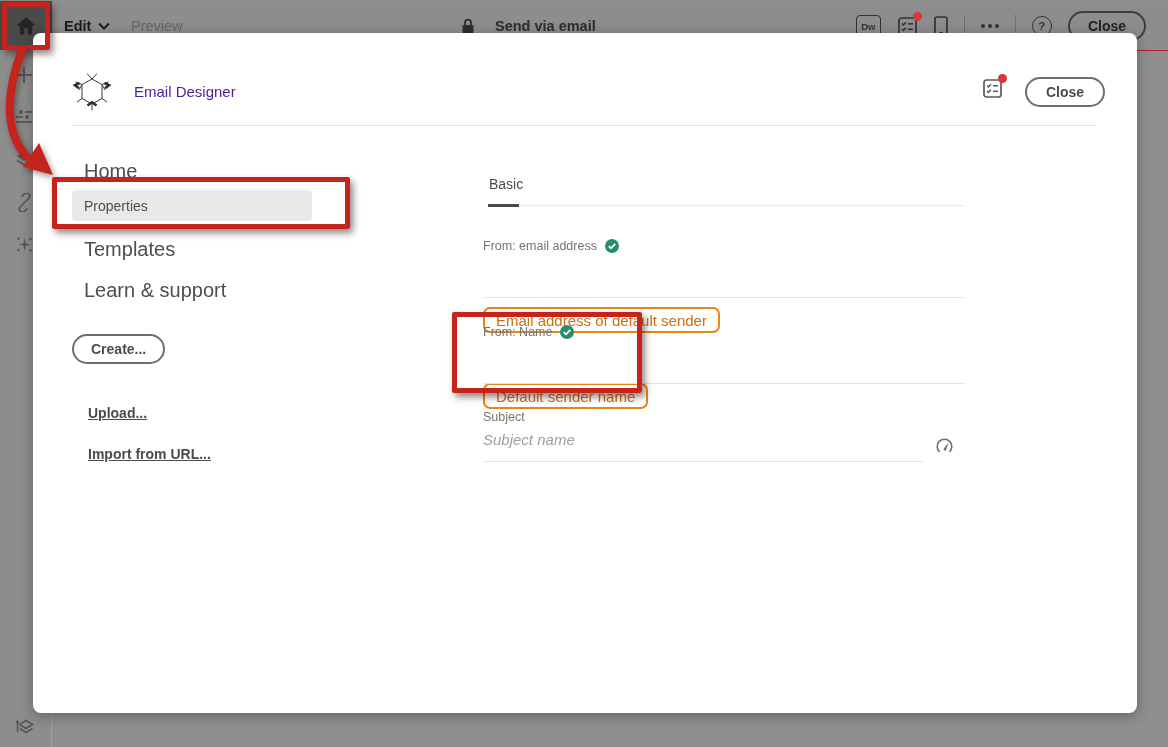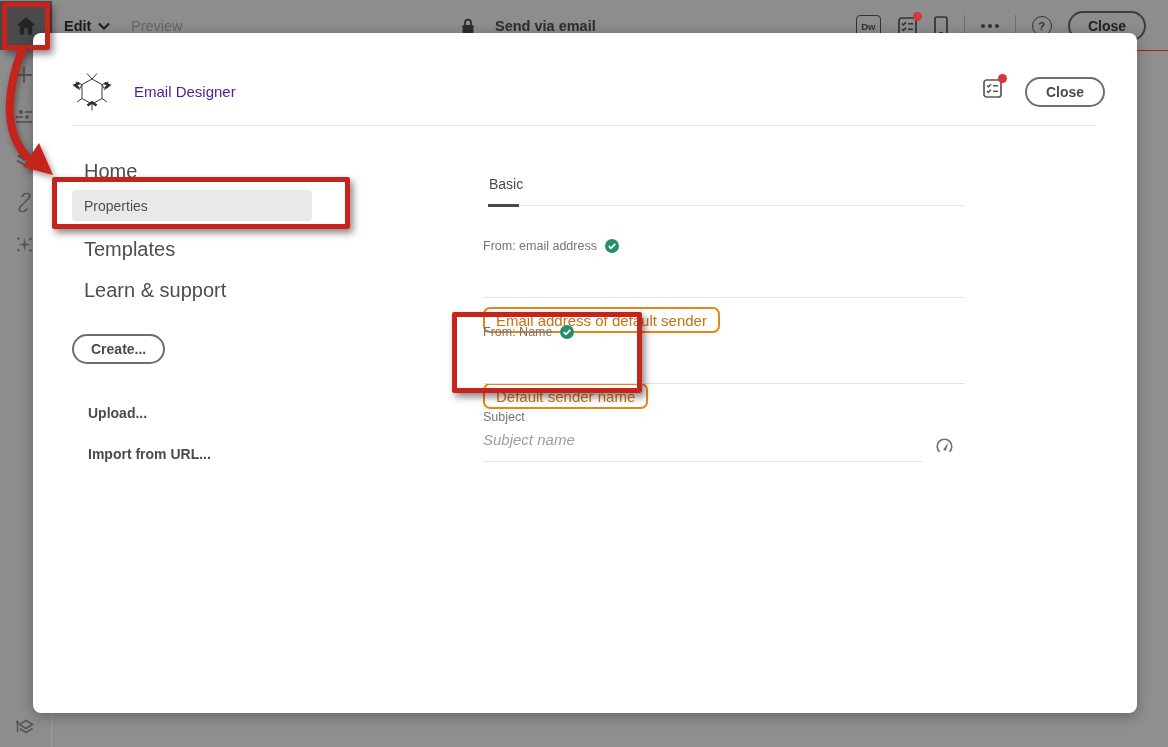--- a/index.html
+++ b/index.html
@@ -29,21 +29,21 @@
   .modal { position:absolute; left:33px; top:33px; width:1104px; height:680px; background:#fff; border-radius:8px; box-shadow:0 3px 14px rgba(0,0,0,.3); z-index:10; }
   .m-logo { position:absolute; left:38px; top:38px; }
   .m-title { position:absolute; left:89px; top:50px; font-size:15px; color:#4c1d95;margin-left:12px; }
   .m-tasks { position:absolute; left:949px; top:45px; }
   .m-close { position:absolute; left:992px; top:44px; height:30px; padding:0 19px; border:2px solid #6e6e6e; border-radius:16px; background:#fff; color:#4b4b4b; font-size:14px; font-weight:700; font-family:inherit; display:flex; align-items:center; }
   .m-divider { position:absolute; left:39px; top:92px; width:1024px; height:1px; background:#e3e3e3; }
 
   .nav-item { position:absolute; left:51px; font-size:20px; color:#4e4e4e; cursor:pointer; }
   .nav-selected { position:absolute; left:39px; top:157px; width:240px; height:31px; background:#e9e9e9; border-radius:4px; display:flex; align-items:center; padding-left:12px; font-size:14px; color:#4e4e4e; }
   .create-btn { position:absolute; left:39px; top:301px; height:30px; padding:0 17px; border:2px solid #6e6e6e; border-radius:16px; background:#fff; color:#4b4b4b; font-size:14px; font-weight:700; font-family:inherit; display:flex; align-items:center; }
-  .nav-bold { position:absolute; left:55px; font-size:14px; font-weight:700; color:#4b4b4b; cursor:pointer; }
+  .nav-bold { position:absolute; left:55px; font-size:14px; font-weight:700; color:#4b4b4b; cursor:pointer;text-decoration:underline; }
 
   .tab-label { position:absolute; left:456px; top:143px; font-size:14px; color:#4b4b4b; }
   .tab-underline { position:absolute; left:455px; top:171px; width:31px; height:3px; background:#4a4a4a; z-index:2; }
   .tab-line { position:absolute; left:455px; top:172px; width:477px; height:1px; background:#eaeaea; }
 
   .field-label { position:absolute; left:450px; font-size:12.5px; color:#747474; display:flex; align-items:center; gap:8px; }
   .chip { position:absolute; left:450px; height:26px; padding:0 11px; border:2px solid #e68619; border-radius:7px; background:#fff; color:#cb6f10; font-size:15px; display:flex; align-items:center;margin-top:40px; }
   .field-line { position:absolute; left:450px; width:482px; height:1px; background:#e4e4e4; }
   .subject-input { position:absolute; left:450px; top:394px; width:430px; height:24px; border:none; outline:none; font-family:inherit; font-size:15px; color:#4b4b4b; background:transparent; }
   .subject-input::placeholder { font-style:italic; color:#9e9e9e; }

